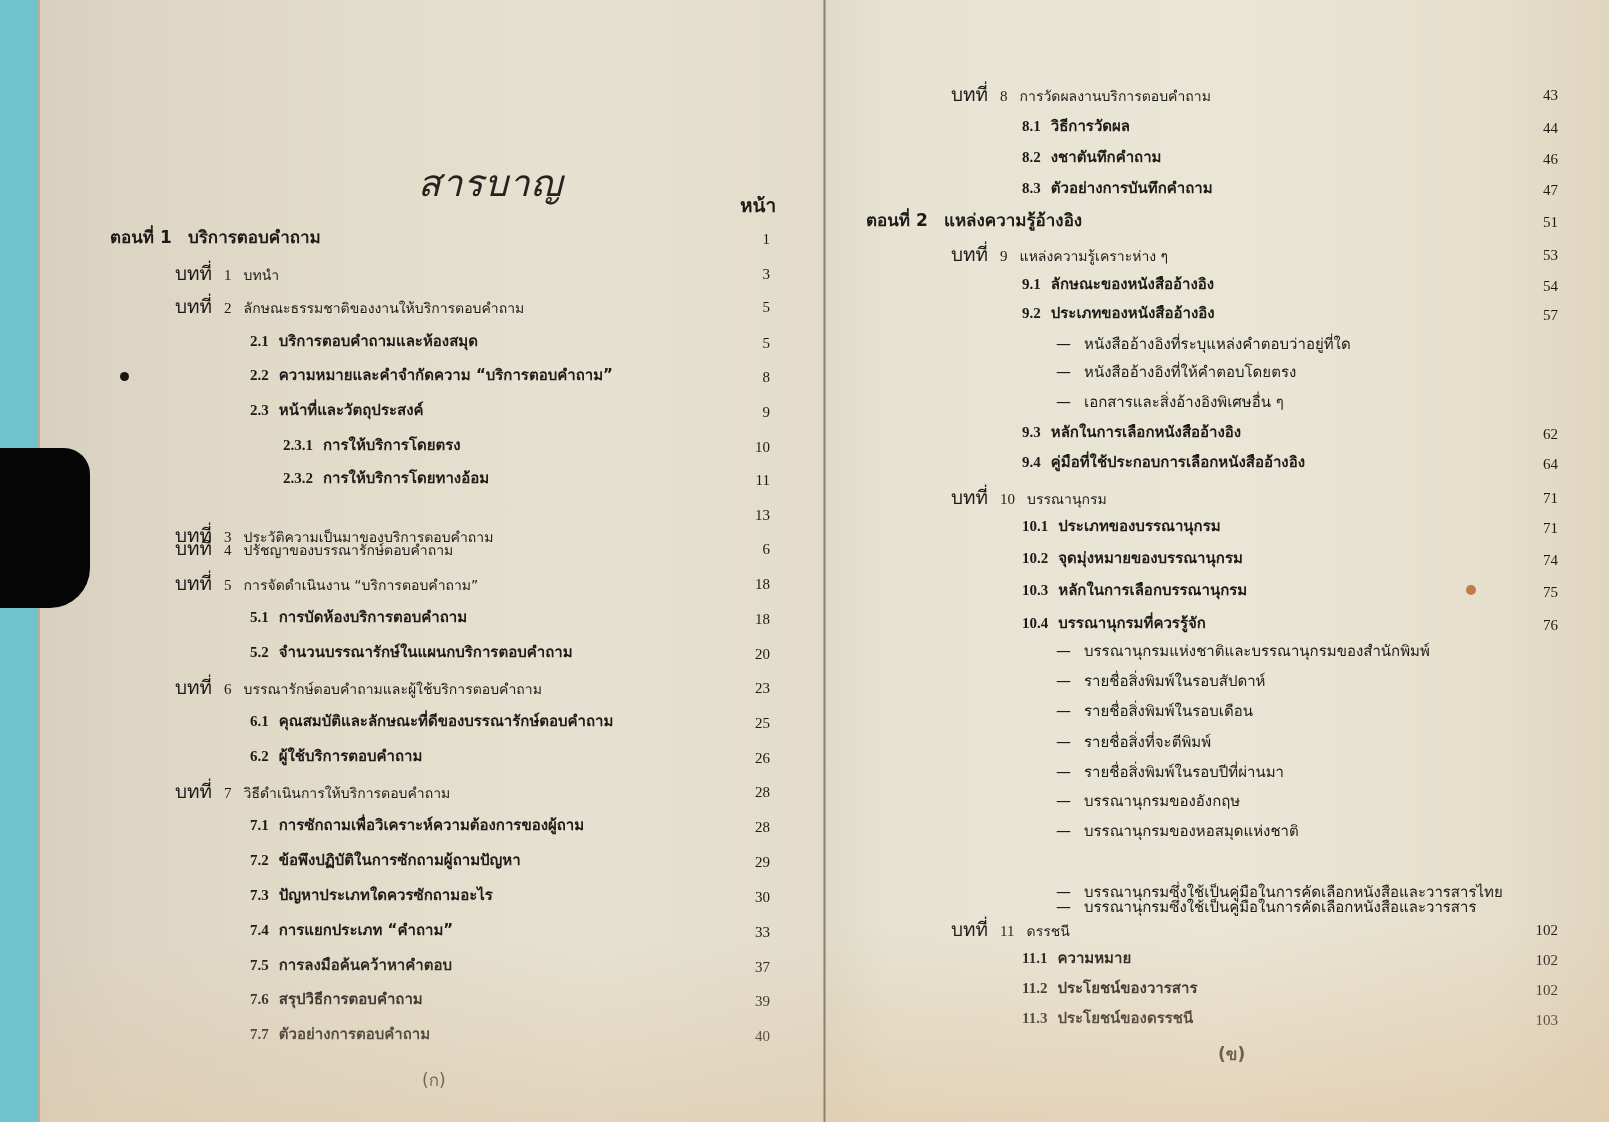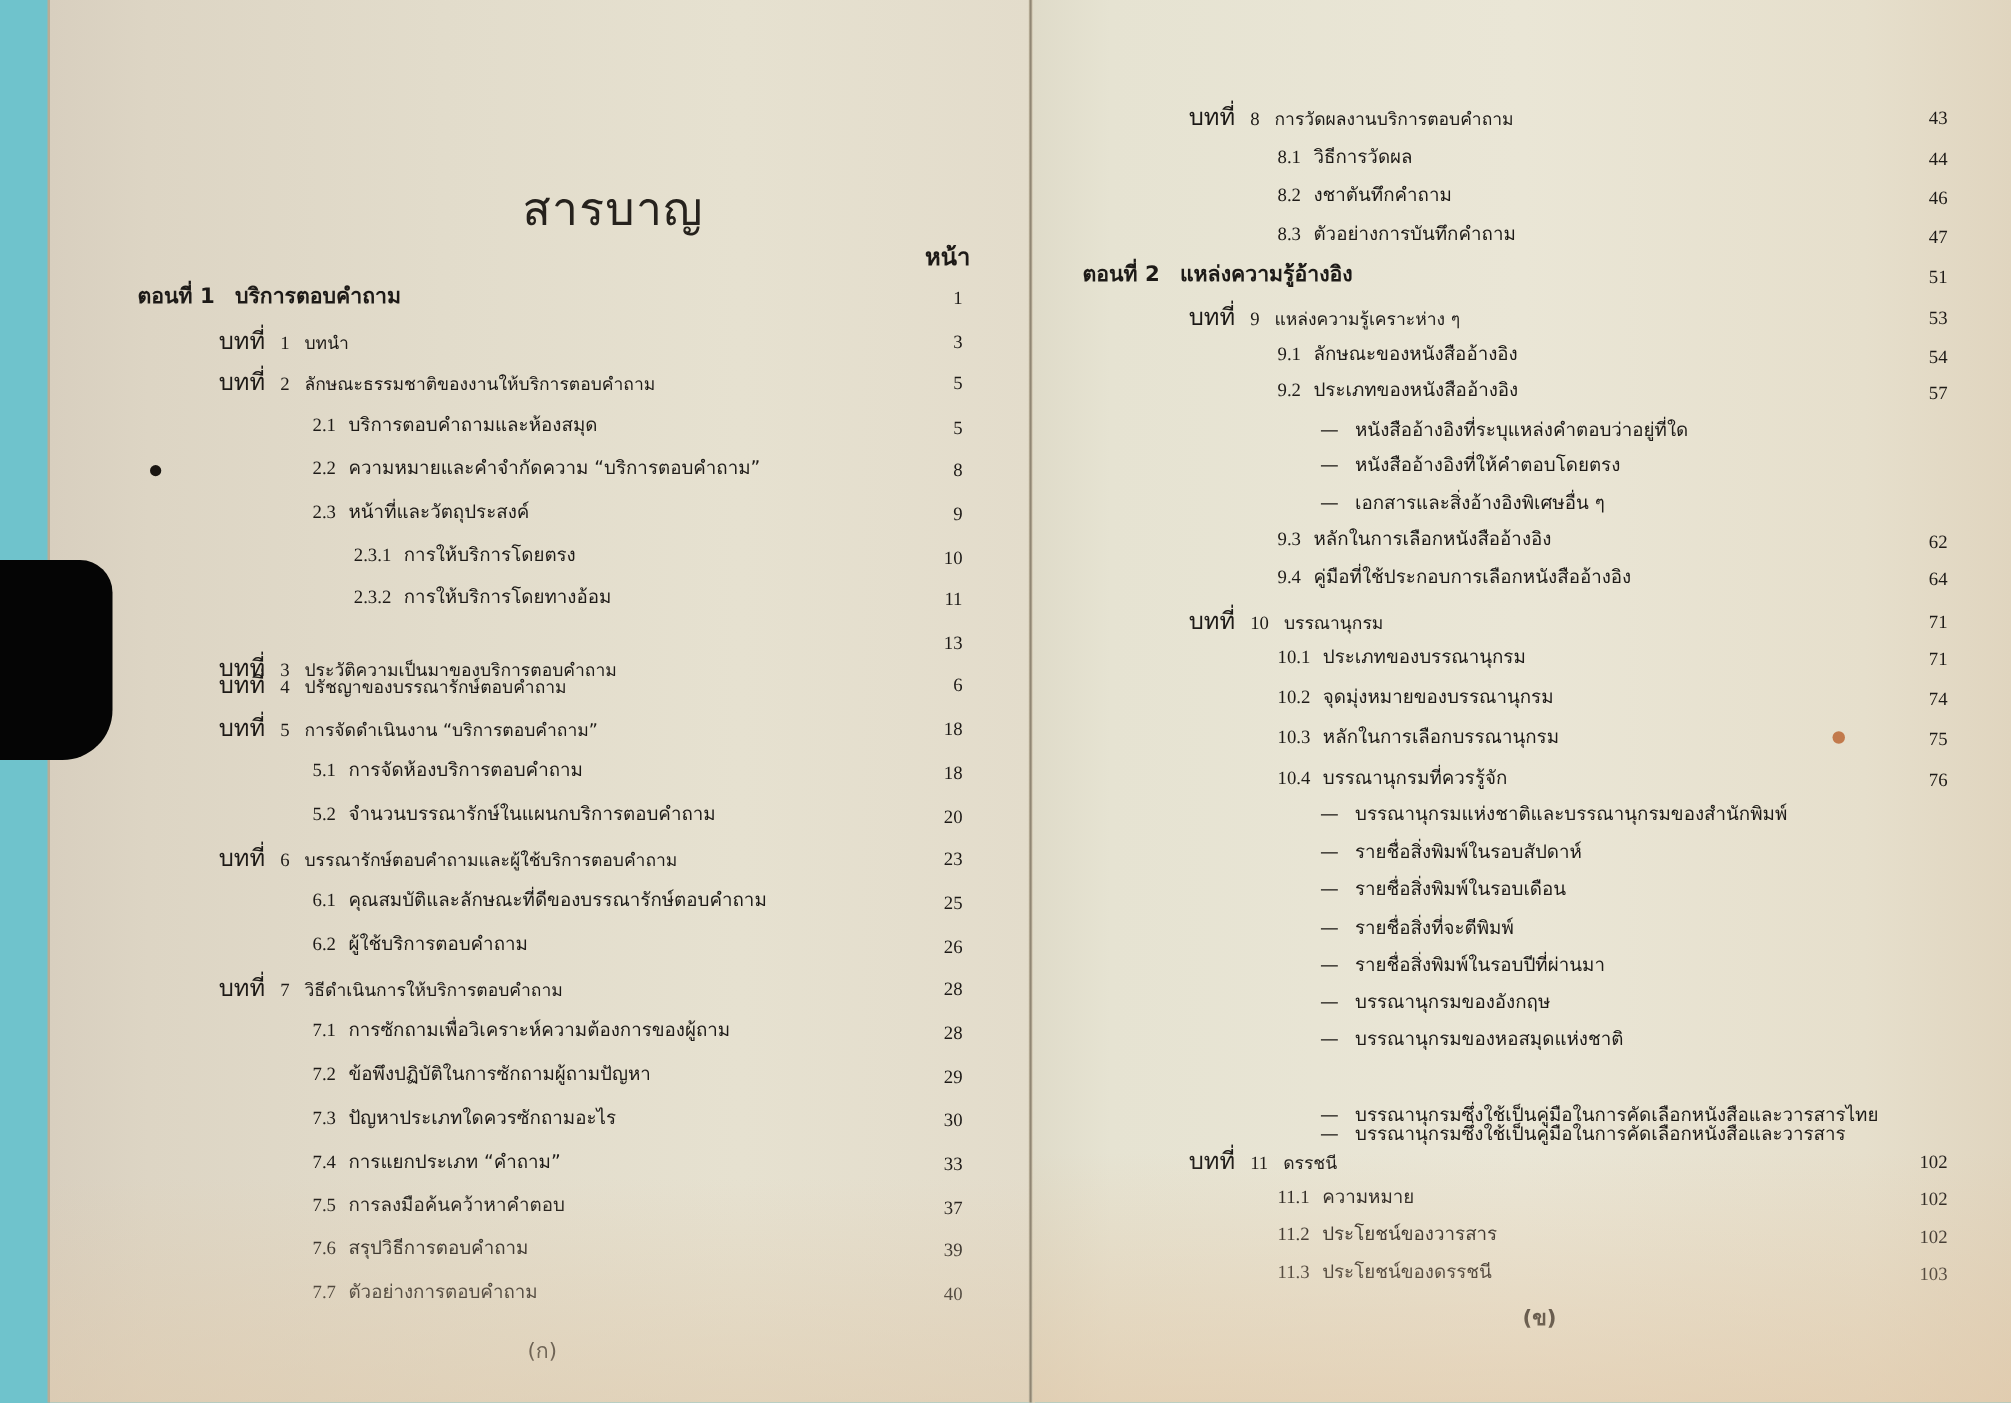--- a/index.html
+++ b/index.html
@@ -43,36 +43,36 @@
   .ink-dot {
     position: absolute; width: 9px; height: 9px; border-radius: 50%; background: #1a1612;
   }
   .stain {
     position: absolute; width: 10px; height: 10px; border-radius: 50%; background: #c27a4c;
   }
   .row {
     position: absolute; white-space: nowrap; line-height: 1;
   }
   .title {
-    position: absolute; left: 378px; top: 137px;
+    position: absolute; left: 378px; top: 153px;
     font-family: "DejaVu Sans", sans-serif; font-size: 37px; font-weight: normal;
-    letter-spacing: 1px; color: #26221d;
+    letter-spacing: 1px; color: #26221d; font-style: italic;
   }
   .page-col {
     position: absolute; font-weight: bold; font-size: 19px;
   }
   .part { font-weight: bold; font-size: 17px; font-family: "DejaVu Sans", sans-serif; }
   .part .plabel { display: inline-block; }
   .part .pnum { display: inline-block; margin-left: 6px; }
   .part .ptitle { display: inline-block; margin-left: 16px; }
   .chap { font-size: 17px; }
   .chap .clabel { display: inline-block; font-size: 19px; }
   .chap .cnum { display: inline-block; margin-left: 12px; font-size: 15px; }
   .chap .ctitle { display: inline-block; margin-left: 12px; font-family: "DejaVu Sans", sans-serif; font-size: 14px; }
-  .sec { font-size: 16px; }
+  .sec { font-size: 16px; font-weight: bold; }
   .sec .snum { display: inline-block; font-size: 15px; }
   .sec .stitle { display: inline-block; margin-left: 10px; font-family: "DejaVu Sans", sans-serif; font-size: 15px; }
   .dash { font-family: "DejaVu Sans", sans-serif; font-size: 15px; }
   .dash .dmark { display: inline-block; width: 28px; }
   .num {
     position: absolute; font-size: 15px; text-align: right; width: 60px;
   }
   .footer-mark { position: absolute; font-size: 17px; font-family: "DejaVu Sans", sans-serif; }
 </style>
 </head>
@@ -97,21 +97,21 @@
       <div class="row sec" style="top: 437px; left: 243px;"><span class="snum">2.3.1</span><span class="stitle">การให้บริการโดยตรง</span></div>
       <div class="num" style="top: 439px; left: 670px;">10</div>
       <div class="row sec" style="top: 470px; left: 243px;"><span class="snum">2.3.2</span><span class="stitle">การให้บริการโดยทางอ้อม</span></div>
       <div class="num" style="top: 472px; left: 670px;">11</div>
       <div class="row chap" style="top: 526px; left: 135px;"><span class="clabel">บทที่</span><span class="cnum">3</span><span class="ctitle">ประวัติความเป็นมาของบริการตอบคำถาม</span></div>
       <div class="num" style="top: 507px; left: 670px;">13</div>
       <div class="row chap" style="top: 539px; left: 135px;"><span class="clabel">บทที่</span><span class="cnum">4</span><span class="ctitle">ปรัชญาของบรรณารักษ์ตอบคำถาม</span></div>
       <div class="num" style="top: 541px; left: 670px;">6</div>
       <div class="row chap" style="top: 574px; left: 135px;"><span class="clabel">บทที่</span><span class="cnum">5</span><span class="ctitle">การจัดดำเนินงาน “บริการตอบคำถาม”</span></div>
       <div class="num" style="top: 576px; left: 670px;">18</div>
-      <div class="row sec" style="top: 609px; left: 210px;"><span class="snum">5.1</span><span class="stitle">การจัดห้องบริการตอบคำถาม</span></div>
+      <div class="row sec" style="top: 609px; left: 210px;"><span class="snum">5.1</span><span class="stitle">การบัดห้องบริการตอบคำถาม</span></div>
       <div class="num" style="top: 611px; left: 670px;">18</div>
       <div class="row sec" style="top: 644px; left: 210px;"><span class="snum">5.2</span><span class="stitle">จำนวนบรรณารักษ์ในแผนกบริการตอบคำถาม</span></div>
       <div class="num" style="top: 646px; left: 670px;">20</div>
       <div class="row chap" style="top: 678px; left: 135px;"><span class="clabel">บทที่</span><span class="cnum">6</span><span class="ctitle">บรรณารักษ์ตอบคำถามและผู้ใช้บริการตอบคำถาม</span></div>
       <div class="num" style="top: 680px; left: 670px;">23</div>
       <div class="row sec" style="top: 713px; left: 210px;"><span class="snum">6.1</span><span class="stitle">คุณสมบัติและลักษณะที่ดีของบรรณารักษ์ตอบคำถาม</span></div>
       <div class="num" style="top: 715px; left: 670px;">25</div>
       <div class="row sec" style="top: 748px; left: 210px;"><span class="snum">6.2</span><span class="stitle">ผู้ใช้บริการตอบคำถาม</span></div>
       <div class="num" style="top: 750px; left: 670px;">26</div>
       <div class="row chap" style="top: 782px; left: 135px;"><span class="clabel">บทที่</span><span class="cnum">7</span><span class="ctitle">วิธีดำเนินการให้บริการตอบคำถาม</span></div>

